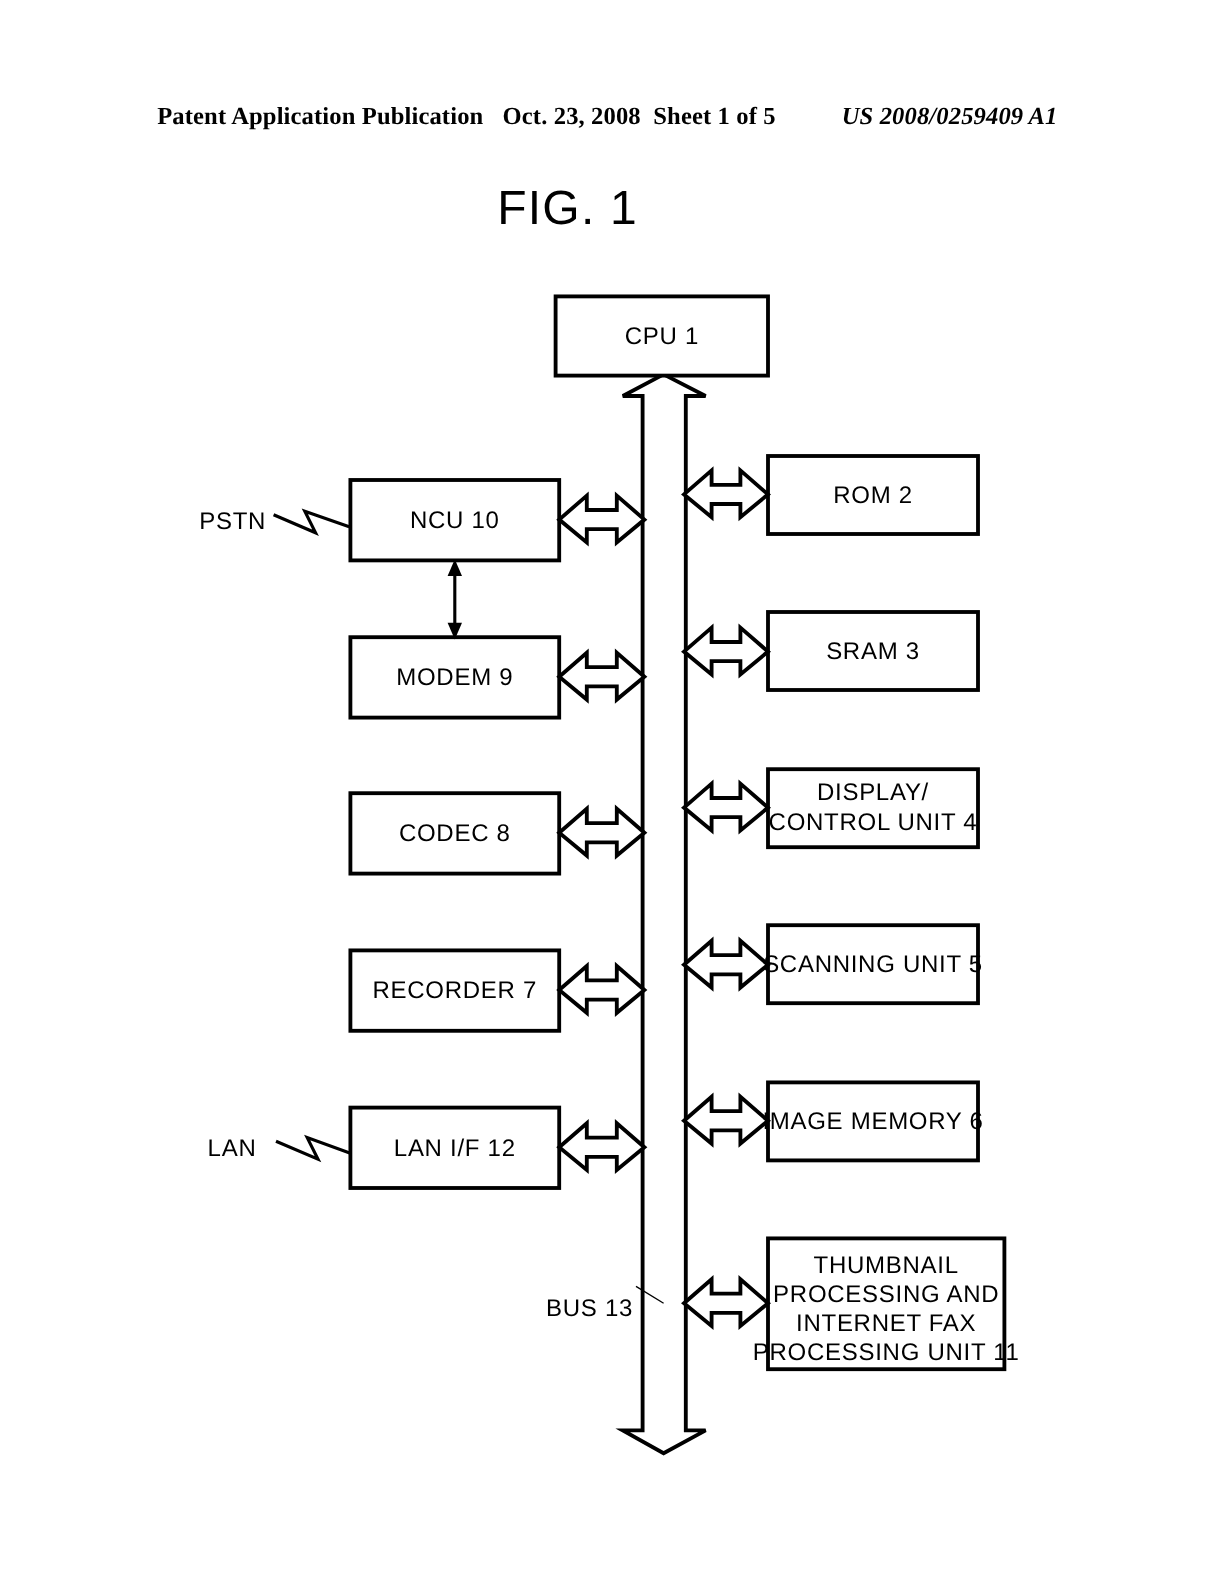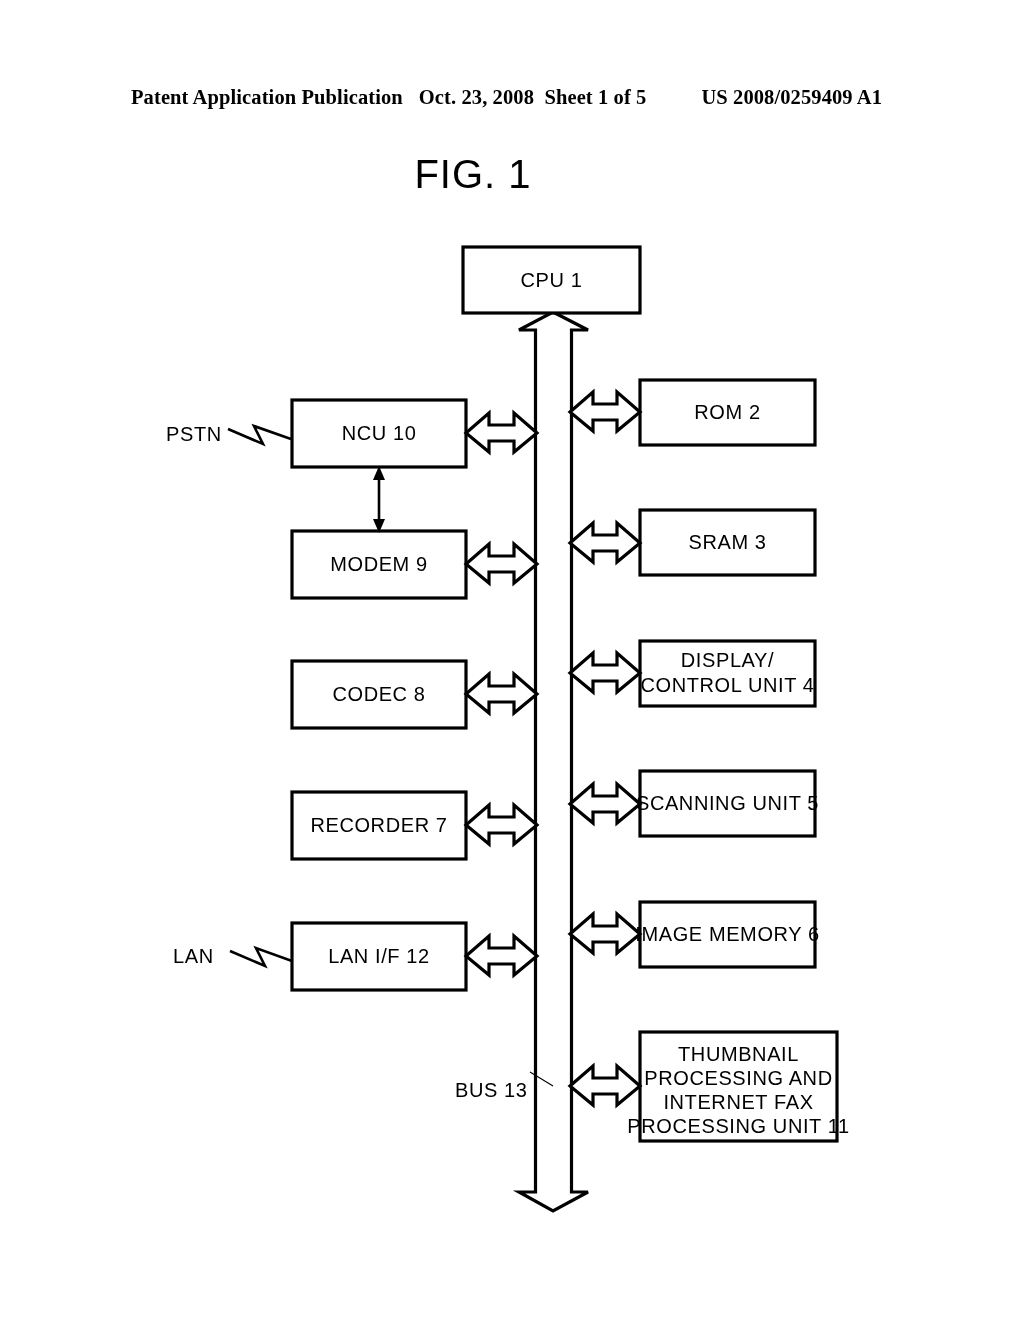--- a/index.html
+++ b/index.html
@@ -37,20 +37,21 @@
   }
   .pub-header .h-left {
     margin-left: 131px;
   }
   .pub-header .h-mid {
     margin-left: 16px;
     white-space: pre;
   }
   .pub-header .h-right {
     margin-left: 55px;
+    font-style: italic;
   }
   .fig-title {
     position: absolute;
     left: 0;
     top: 152px;
     width: 931px;
     text-align: center;
     font-family: "Liberation Sans", sans-serif;
     font-size: 40px;
     letter-spacing: 1px;

